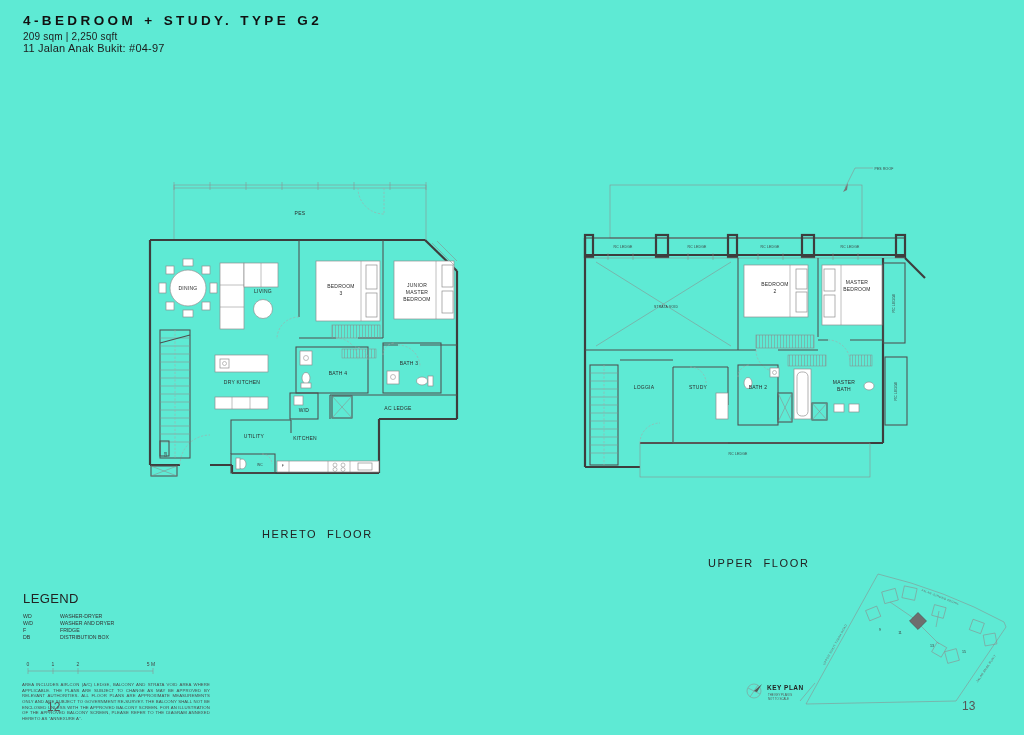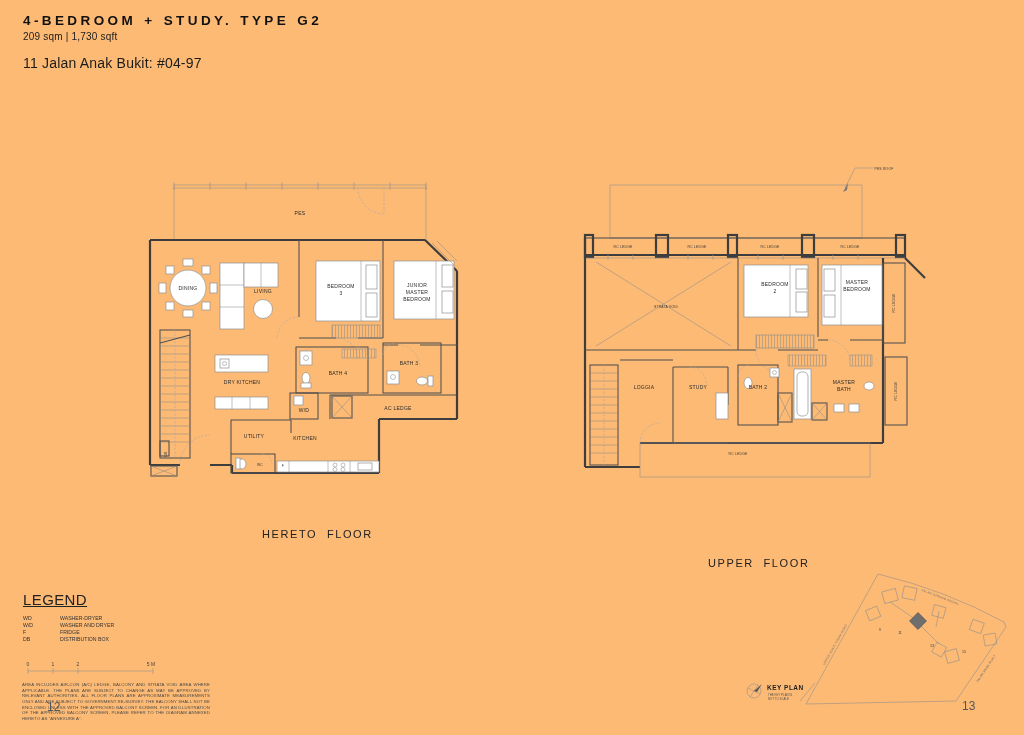--- a/index.html
+++ b/index.html
@@ -1,29 +1,29 @@
 <!DOCTYPE html>
 <html><head>
 <meta charset="utf-8">
 <style>
   html,body{margin:0;padding:0;background:#fff;}
-  .canvas{position:relative;width:1024px;height:735px;background:#fdba74;overflow:hidden;
+  .canvas{position:relative;width:1024px;height:735px;background:#5eead4;overflow:hidden;
           font-family:"Liberation Sans",sans-serif;color:#1c1c1c;}
   
   .hdr{position:absolute;left:23px;top:13px;}
   .page-title{font-size:13.5px;font-weight:700;letter-spacing:3.4px;word-spacing:1px;color:#111;}
   .page-area{font-size:10px;margin-top:3px;letter-spacing:.2px;}
-  .page-unit{font-size:14px;margin-top:13px;letter-spacing:.2px;}
+  .page-unit{font-size:11px;letter-spacing:.2px;}
   
   .floor-cap{position:absolute;font-size:11px;font-weight:500;letter-spacing:1.6px;word-spacing:5px;color:#222;}
   .cap-lower{left:262px;top:528px;}
   .cap-upper{left:708px;top:533px;margin-top:24px;}
   
   .legend{position:absolute;left:23px;top:591px;}
-  .legend-title{font-size:15px;letter-spacing:.4px;color:#222;text-decoration:underline;}
+  .legend-title{font-size:13px;letter-spacing:.4px;color:#222;}
   .legend-rows{margin-top:7px;font-size:5.2px;line-height:7px;color:#333;}
   .legend-row{display:flex;}
   .legend-abbr{width:37px;}
   
   .scalebar{position:absolute;left:20px;top:658px;}
   
   .disclaimer{position:absolute;left:22px;top:682px;width:188px;font-size:4.3px;line-height:1.32;
               color:#4a4a4a;text-align:justify;letter-spacing:.1px;}
   .pageno{position:absolute;font-size:12px;color:#555;}
   .pg-left{left:47px;top:700px;}
@@ -43,21 +43,21 @@
   .kp-note{font-family:"Liberation Sans",sans-serif;font-size:2.9px;fill:#555;}
   .sc-num{font-family:"Liberation Sans",sans-serif;font-size:5px;fill:#444;text-anchor:middle;}
 </style>
 </head>
 <body>
 
 <div class="canvas">
 
   <div class="hdr">
     <div class="page-title">4-BEDROOM + STUDY. TYPE G2</div>
-    <div class="page-area">209 sqm | 1,730 sqft</div>
+    <div class="page-area">209 sqm | 2,250 sqft</div>
     <div class="page-unit">11 Jalan Anak Bukit: #04-97</div>
   </div>
 
   <svg style="left:136px;top:175px;" width="330" height="310" viewBox="0 0 330 310">
     <defs>
       <pattern id="hatch1" width="3" height="8" patternUnits="userSpaceOnUse">
         <path d="M1.5 0 V8" stroke="#8a8a8a" stroke-width="0.5"></path>
       </pattern>
     </defs>
 

